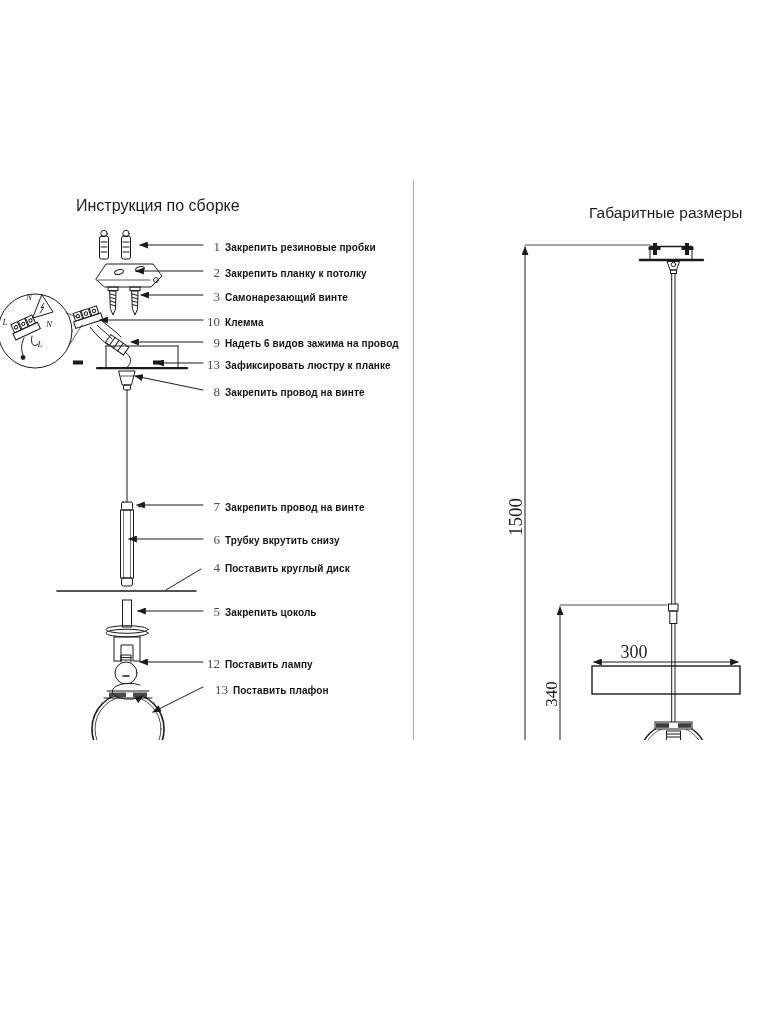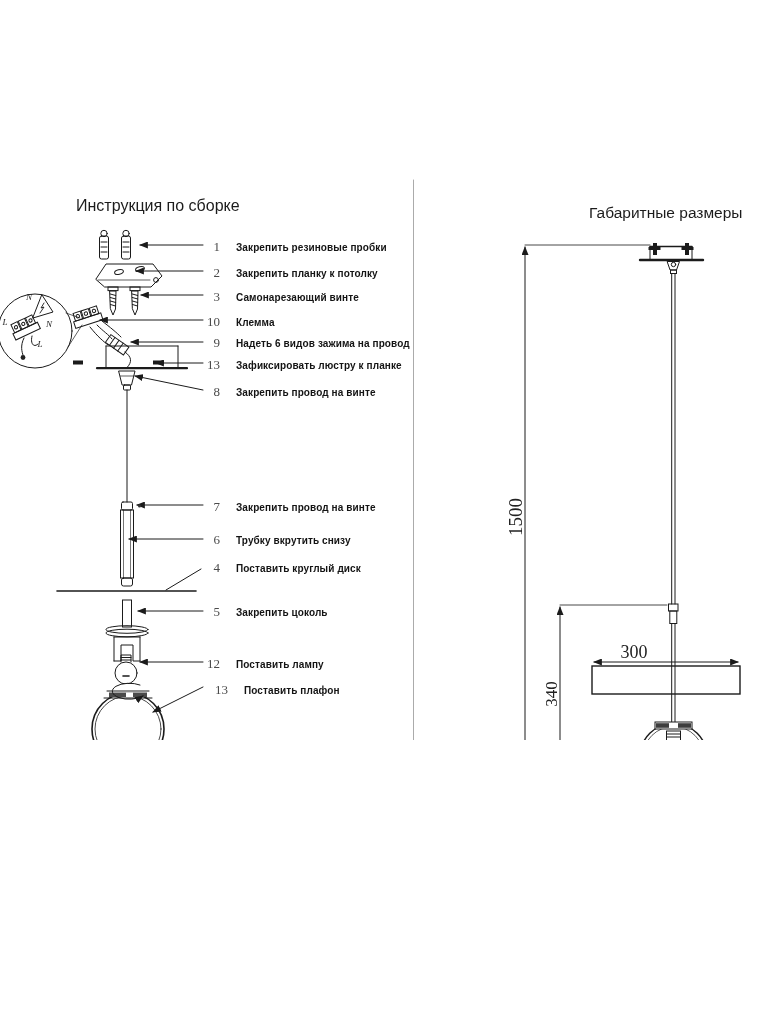--- a/index.html
+++ b/index.html
@@ -3,21 +3,21 @@
 <meta charset="utf-8">
 <style>
   html,body{margin:0;padding:0;background:#fff;}
   .stage{position:relative;width:759px;height:740px;background:#ffffff;overflow:hidden;
          font-family:"Liberation Sans",sans-serif;padding-left:8px;}
   .stage svg{position:absolute;left:0;top:0;}
   .title{position:absolute;font-size:16px;color:#1c1c1c;white-space:nowrap;}
   .row{position:absolute;display:flex;align-items:baseline;white-space:nowrap;}
   .row .num{font-family:"Liberation Serif",serif;font-size:13px;color:#4a4a4a;
             width:17px;text-align:right;flex:none;}
-  .row .lbl{font-size:10px;font-weight:bold;color:#141414;margin-left:16px;letter-spacing:.1px;}
+  .row .lbl{font-size:10px;font-weight:bold;color:#141414;margin-left:5px;letter-spacing:.1px;}
   .dim{position:absolute;font-family:"Liberation Serif",serif;color:#222;
        transform:translate(-50%,-50%);white-space:nowrap;}
   .wl{position:absolute;font:italic 9px "Liberation Serif",serif;color:#222;
       transform:translate(-50%,-50%);}
   .watermark{position:absolute;font-size:25px;color:#b7b7b7;letter-spacing:.5px;white-space:nowrap;}
   .caption{position:absolute;font-size:16px;color:#1c1c1c;transform:translateX(-50%);white-space:nowrap;}
 </style>
 </head>
 <body>
 

